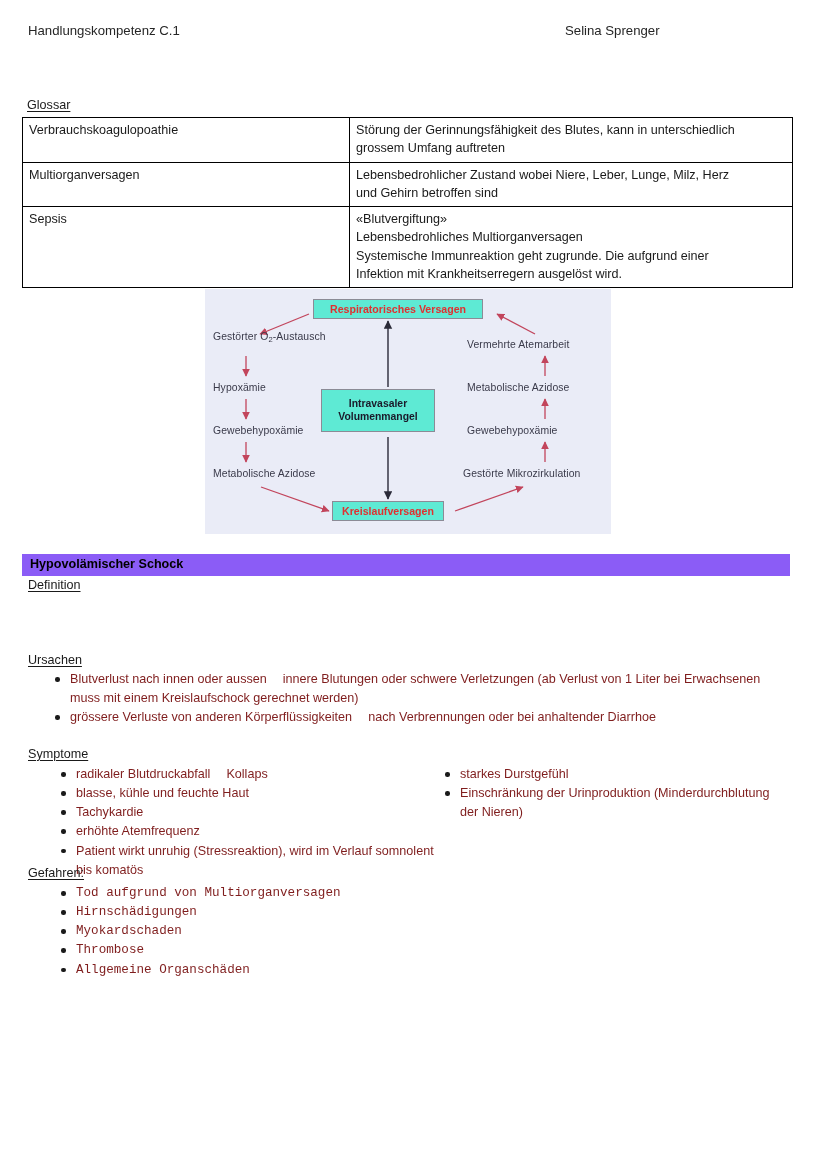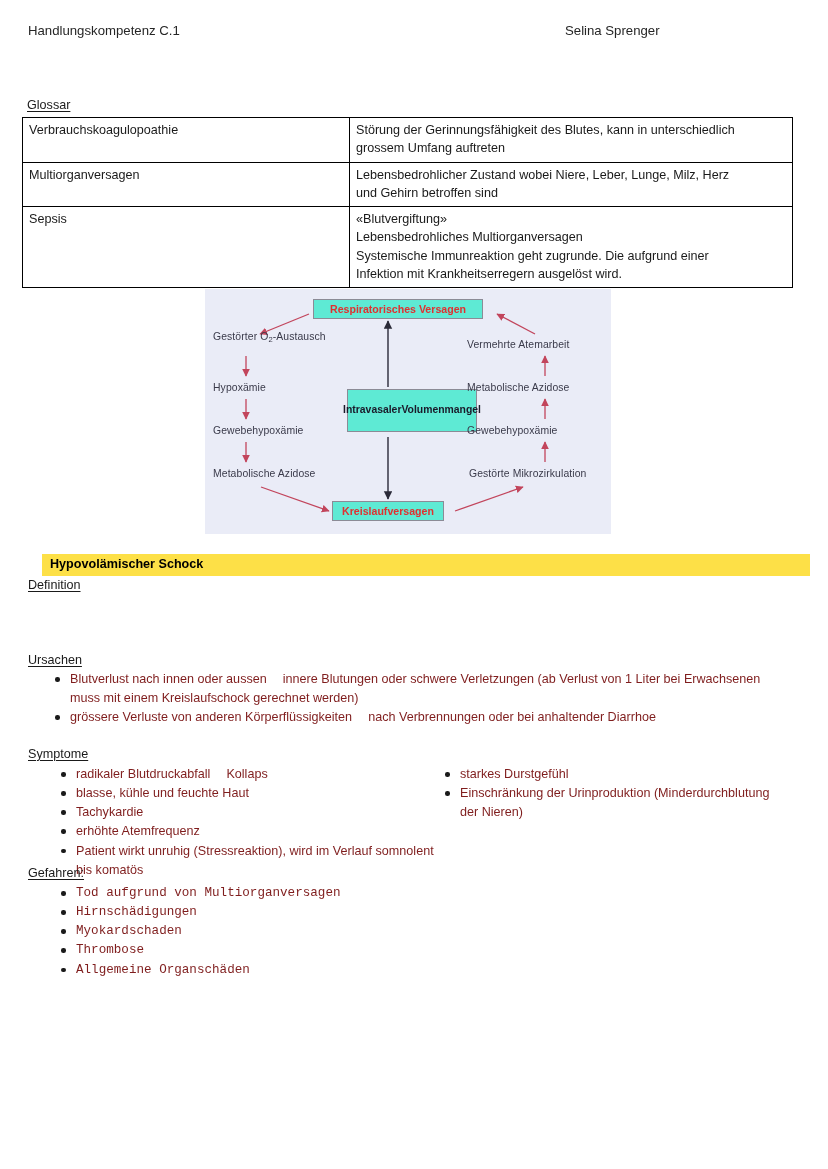--- a/index.html
+++ b/index.html
@@ -118,22 +118,21 @@
   }
   .diagram .sub { font-size: 7.6px; vertical-align: -2px; }
 
   
   .hl-band {
     position: absolute;
     left: 22px;
     top: 554px;
     width: 768px;
     height: 22px;
-    background: #fde047;
-    margin-left: 20px;
+    background: #8b5cf6;
   }
   .hl-band span {
     position: absolute;
     left: 8px;
     top: 3px;
     font-size: 12.6px;
     font-weight: bold;
     color: #000000;
   }
 
@@ -248,36 +247,36 @@
 
       <line x1="330" y1="45" x2="292" y2="25" stroke="#c2455c" stroke-width="1.3" marker-end="url(#ar-red)"></line>
 
       <line x1="183" y1="98" x2="183" y2="32" stroke="#2a2a38" stroke-width="1.4" marker-end="url(#ar-dark)"></line>
 
       <line x1="183" y1="148" x2="183" y2="210" stroke="#2a2a38" stroke-width="1.4" marker-end="url(#ar-dark)"></line>
     </svg>
 
     <div class="boxnode redbox" style="left:108px; top:10px; width:170px; height:20px;">Respiratorisches Versagen</div>
 
-    <div class="boxnode darkbox" style="left:142px; top:100px; width:130px; height:43px; flex-direction:row;">
+    <div class="boxnode darkbox" style="left:116px; top:100px; width:114px; height:43px; flex-direction:column;">
       <span>Intravasaler</span>
       <span>Volumenmangel</span>
     </div>
 
     <div class="boxnode redbox" style="left:127px; top:212px; width:112px; height:20px;">Kreislaufversagen</div>
 
     <div class="node" style="left:8px; top:42px;"><span>Gestörter O</span><span class="sub">2</span><span>-Austausch</span></div>
     <div class="node" style="left:8px; top:93px;">Hypoxämie</div>
     <div class="node" style="left:8px; top:136px;">Gewebehypoxämie</div>
     <div class="node" style="left:8px; top:179px;">Metabolische Azidose</div>
 
     <div class="node" style="left:262px; top:50px;">Vermehrte Atemarbeit</div>
     <div class="node" style="left:262px; top:93px;">Metabolische Azidose</div>
     <div class="node" style="left:262px; top:136px;">Gewebehypoxämie</div>
-    <div class="node" style="left:264px; top:179px;">Gestörte Mikrozirkulation</div>
+    <div class="node" style="left:258px; top:179px;">Gestörte Mikrozirkulation</div>
   </div>
 
   <div class="hl-band">
     <span>Hypovolämischer Schock</span>
   </div>
 
   <div class="sec-label" style="top:578px;">Definition</div>
 
   <div class="sec-label" style="top:653px;">Ursachen</div>
   <ul class="bullets" style="left:50px; top:670px; width:730px;">

